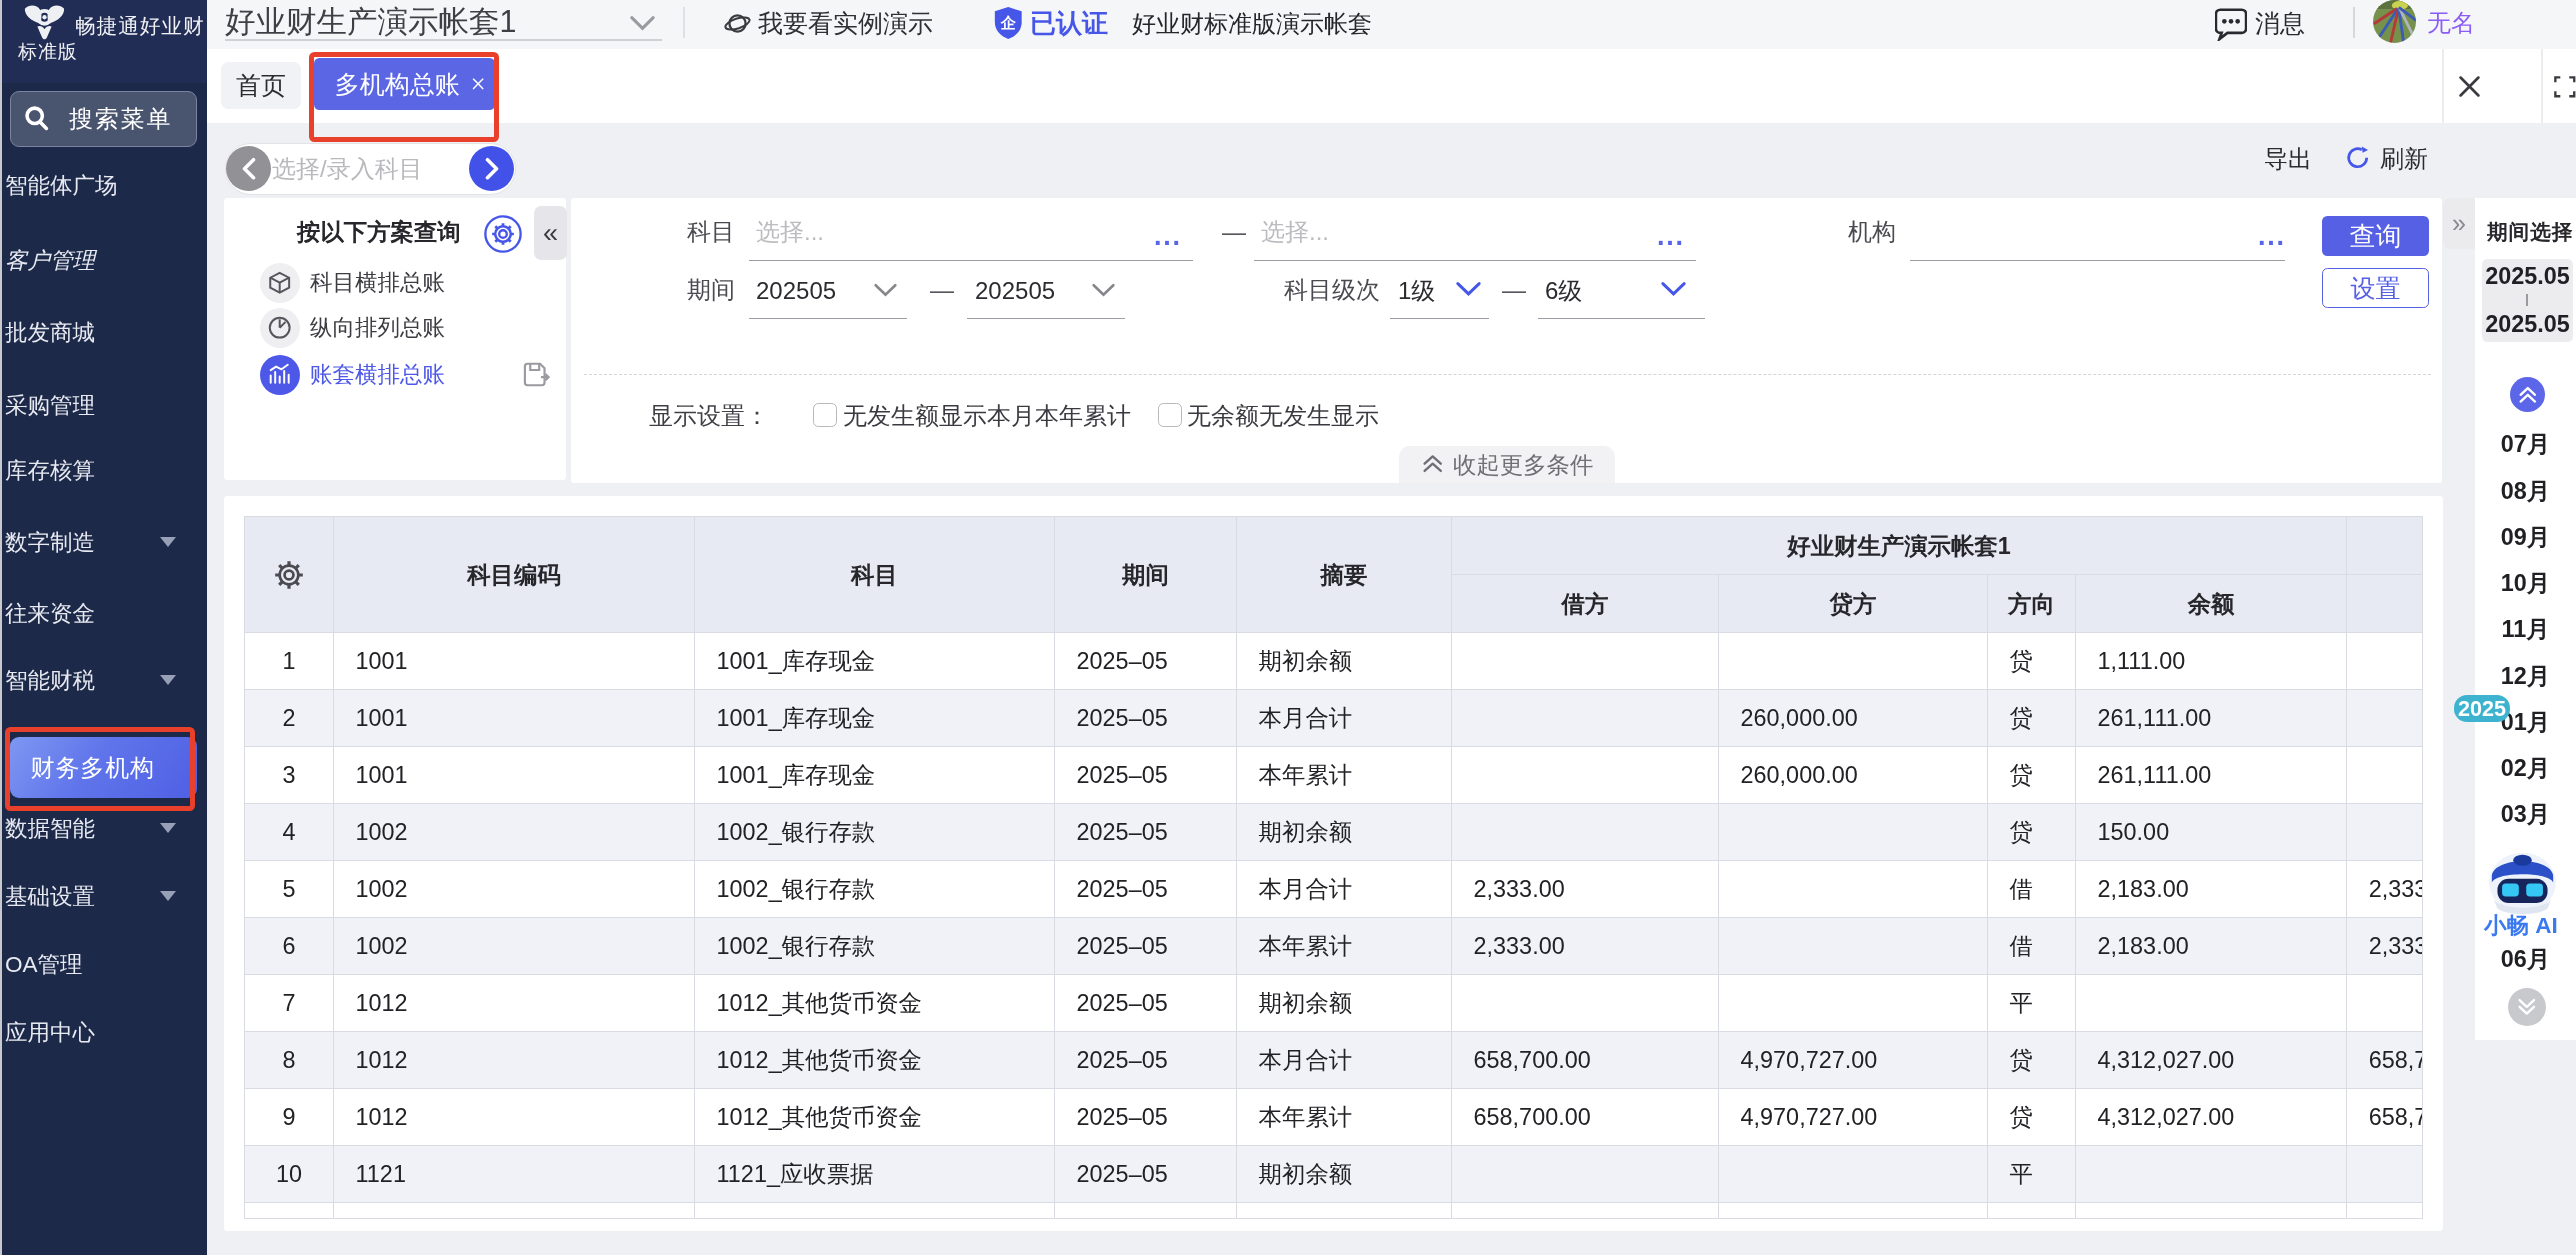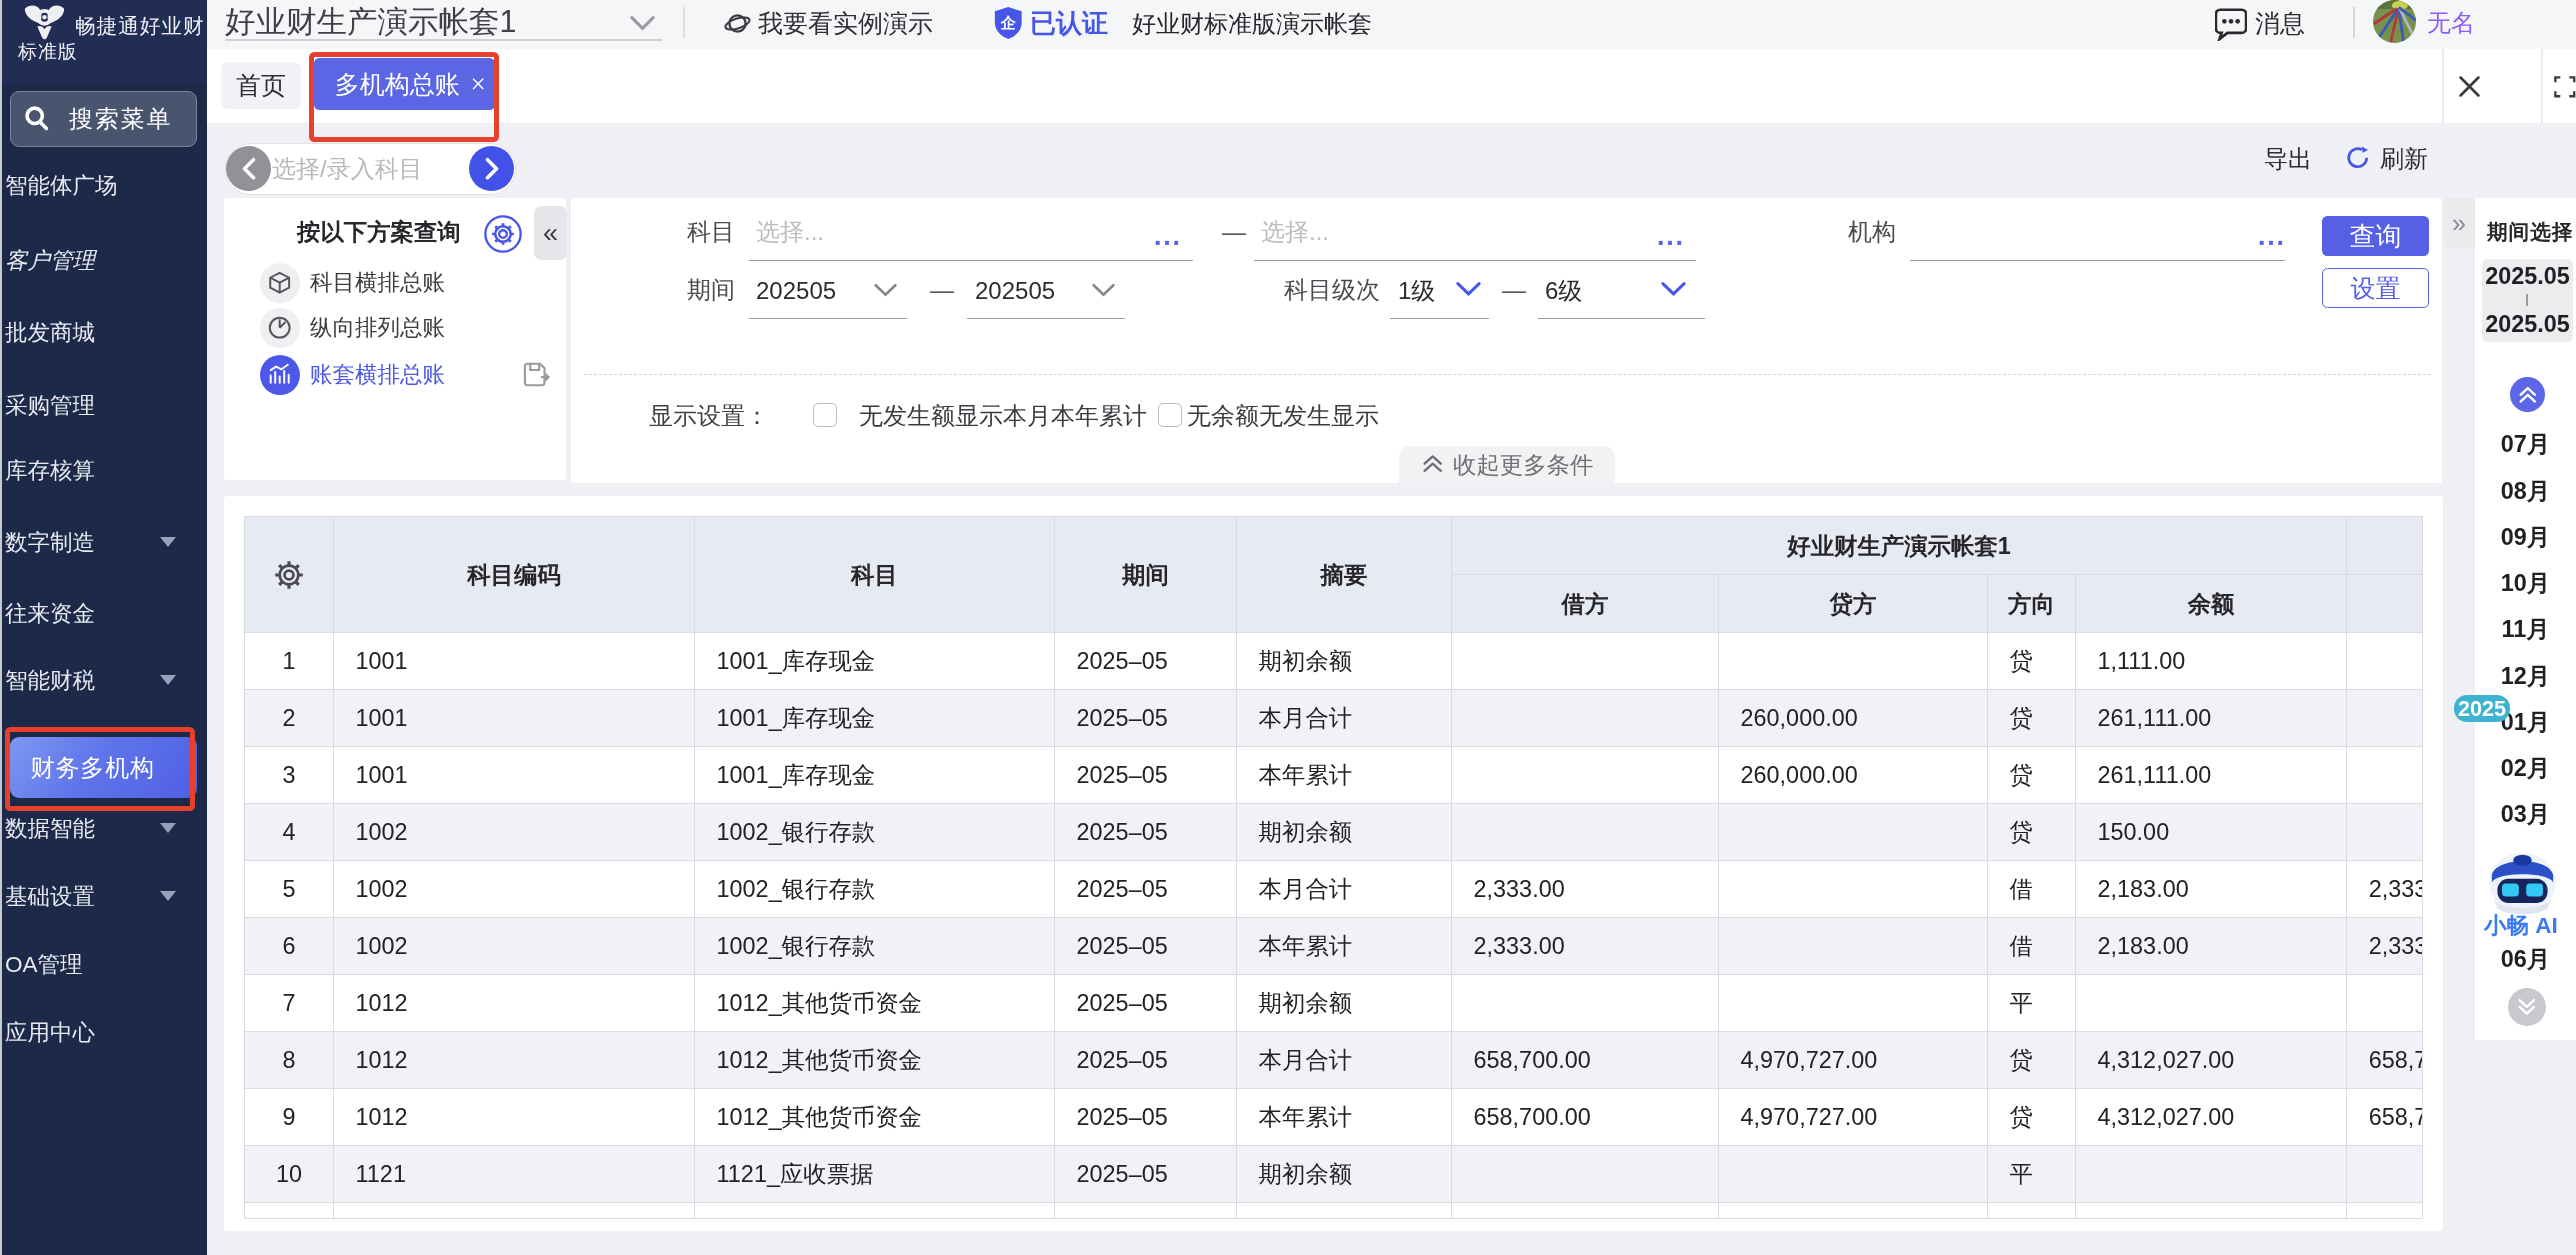--- a/index.html
+++ b/index.html
@@ -221,21 +221,21 @@
 <div class="a ct" style="left:1502px;top:276px;height:27px;font-size:24px;color:#55555b;">—</div>
 <div class="a ul" style="left:1538px;top:274px;width:167px;height:45px;"></div>
 <div class="a ct" style="left:1545px;top:276px;height:29px;font-size:24px;color:#2b2b30;">6级</div>
 <svg class="a" style="left:1660px;top:281px;" width="27" height="16" viewBox="0 0 30 18">
     <polyline points="3,3 15,14.5 27,3" fill="none" stroke="#4656e8" stroke-width="3.4" stroke-linecap="round"></polyline>
   </svg>
 <div class="a" style="left:584px;top:374px;width:1847px;height:0;border-top:1.8px dashed #d4d4d8;"></div>
 
 <div class="a ct" style="left:649px;top:402px;height:27px;font-size:24px;color:#3f3f45;">显示设置：</div>
 <div class="a" style="left:813px;top:403px;width:24px;height:24px;border:1.8px solid #b9b9bd;border-radius:5.4px;background:#fff;"></div>
-<div class="a ct" style="left:843px;top:402px;height:27px;font-size:24px;color:#3a3a40;margin-left:16px;">无发生额显示本月本年累计</div>
+<div class="a ct" style="left:843px;top:402px;height:27px;font-size:24px;color:#3a3a40;">无发生额显示本月本年累计</div>
 <div class="a" style="left:1158px;top:403px;width:24px;height:24px;border:1.8px solid #b9b9bd;border-radius:5.4px;background:#fff;"></div>
 <div class="a ct" style="left:1187px;top:402px;height:27px;font-size:24px;color:#3a3a40;">无余额无发生显示</div>
 <div class="a" style="left:1399px;top:446px;width:216px;height:37px;background:#f2f2f4;border-radius:10.8px 10.8px 0 0;"></div>
 <svg class="a" style="left:1421px;top:452px;" width="23.4" height="23.4" viewBox="0 0 26 26" fill="none" stroke="#6f6f74" stroke-width="2.6" stroke-linecap="round" stroke-linejoin="round">
 <polyline points="4,13 13,5 22,13"></polyline>
     <polyline points="4,21 13,13 22,21"></polyline>
 </svg>
 <div class="a ct" style="left:1453px;top:451px;height:27px;font-size:23.4px;color:#6f6f74;">收起更多条件</div>
 
 <div class="a" style="left:2475px;top:198px;width:101px;height:842px;background:#fff;"></div>

